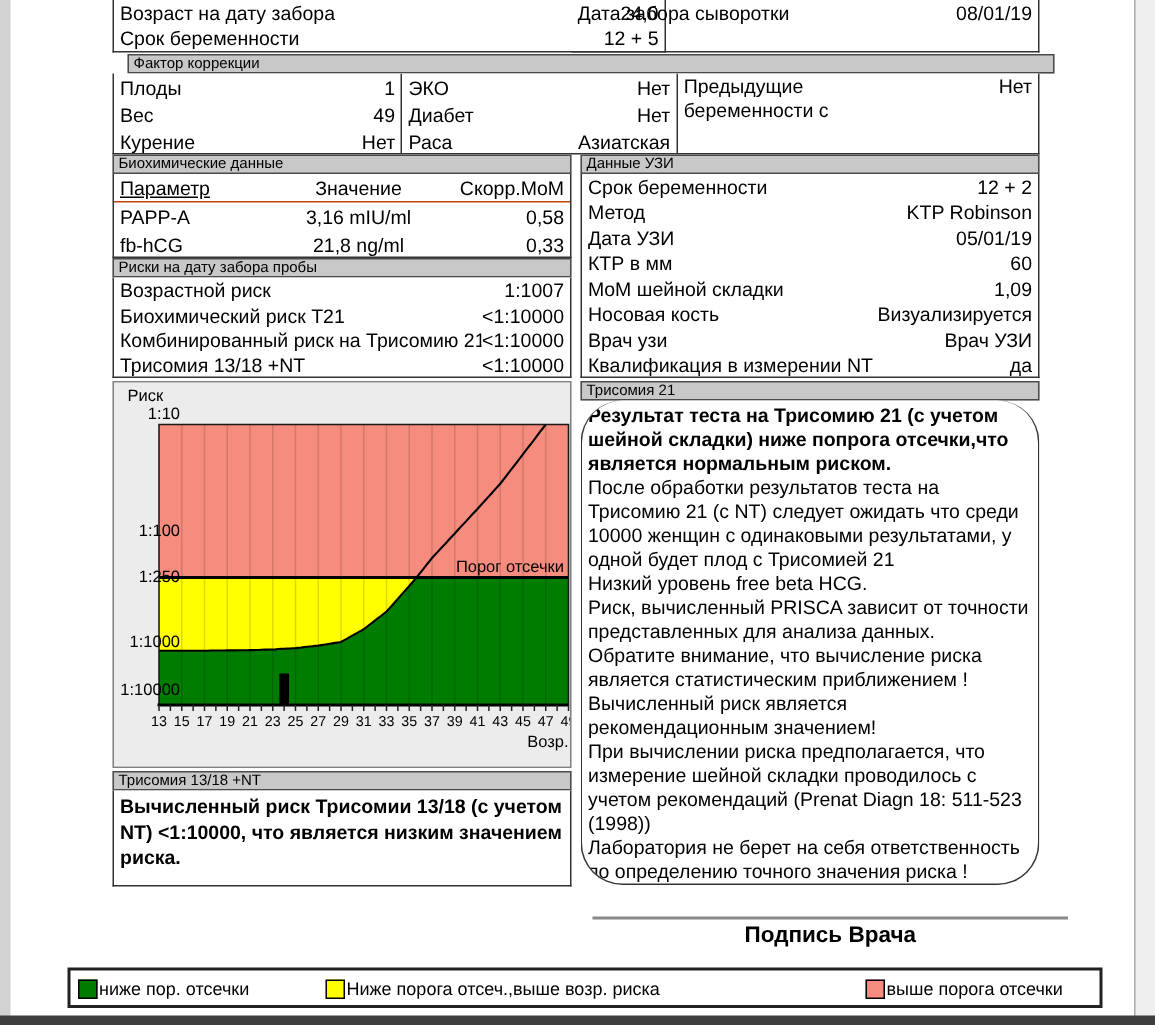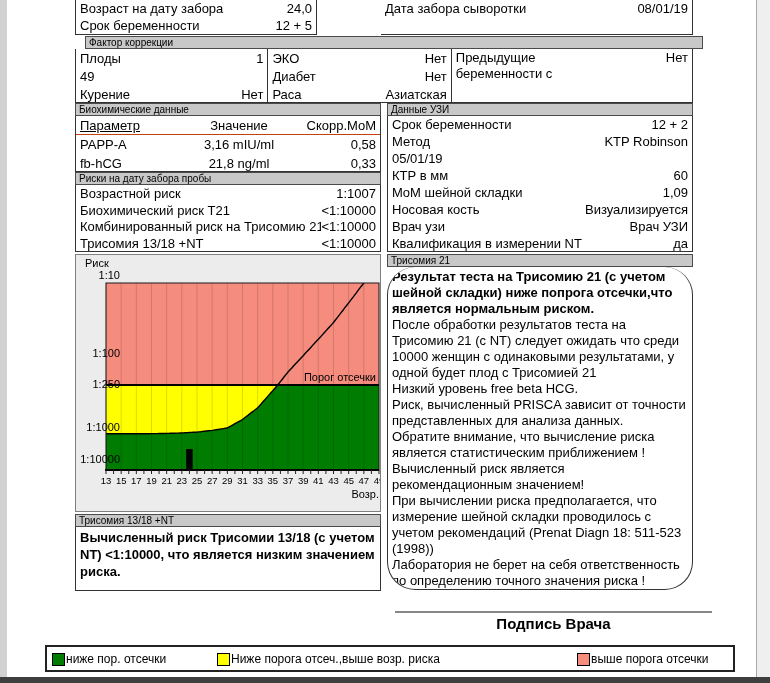--- a/index.html
+++ b/index.html
@@ -10,21 +10,21 @@
   .strip-right{left:756px;top:0;width:14px;height:683px;background:#efefef;border-left:1px solid #a8a8a8;}
   .strip-bottom{left:0;top:677px;width:770px;height:6px;background:#3e3e3e;z-index:5;}
   .bar{background:#c8c8c8;border:1px solid #4a4a4a;height:13px;font-size:10px;line-height:11px;
        padding-left:3px;overflow:hidden;white-space:nowrap;}
   .tbox{border:1px solid #333;background:#fff;overflow:hidden;}
   .trow{display:flex;align-items:center;padding:0 4px;overflow:hidden;}
   .lbl{flex:1 1 auto;white-space:nowrap;overflow:hidden;}
   .val{white-space:nowrap;text-align:right;}
   .rh17 .trow{height:17px;} .rh18 .trow{height:18px;} .rh167 .trow{height:16.7px;}
   
-  #tl-table{left:75px;top:0;width:242px;height:35px;border-left:1px solid #333;border-right:1px solid #333;border-bottom:1px solid #333;}
+  #tl-table{left:75px;top:0;width:369px;height:35px;border-left:1px solid #333;border-right:1px solid #333;border-bottom:1px solid #333;}
   #tr-table{left:381px;top:0;width:312px;height:35px;border-right:1px solid #333;border-bottom:1px solid #333;}
   #corr-bar{left:85px;top:36px;width:618px;}
   #corr-table{left:75px;top:49px;width:618px;height:54px;display:flex;}
   .corr-col{box-sizing:border-box;overflow:hidden;}
   #corr-c1{width:193px;border-right:1px solid #333;}
   #corr-c2{width:184px;border-right:1px solid #333;}
   #corr-c3{width:241px;}
   #corr-c3 .trow{height:auto;align-items:flex-start;padding-top:1px;justify-content:space-between;}
   #corr-c3 .lbl{white-space:normal;width:130px;flex:0 0 130px;line-height:16px;}
   #corr-c3 .val{flex:1;}
@@ -78,20 +78,21 @@
     </div>
 
   <div class="abs bar" id="corr-bar">Фактор коррекции</div>
   <div class="abs tbox" id="corr-table" style="border-top:none;">
     <div class="corr-col rh18" id="corr-c1">
         <div class="trow">
           <span class="lbl">Плоды</span>
           <span class="val">1</span>
         </div>
         <div class="trow">
+          <span class="lbl">Вес</span>
           <span class="val">49</span>
         </div>
         <div class="trow">
           <span class="lbl">Курение</span>
           <span class="val">Нет</span>
         </div>
       </div>
     <div class="corr-col rh18" id="corr-c2">
         <div class="trow">
           <span class="lbl">ЭКО</span>
@@ -159,20 +160,21 @@
   <div class="abs tbox rh17" id="usg-table" style="border-top:none;">
       <div class="trow">
         <span class="lbl">Срок беременности</span>
         <span class="val">12 + 2</span>
       </div>
       <div class="trow">
         <span class="lbl">Метод</span>
         <span class="val">KTP Robinson</span>
       </div>
       <div class="trow">
+        <span class="lbl">Дата УЗИ</span>
         <span class="val">05/01/19</span>
       </div>
       <div class="trow">
         <span class="lbl">КТР в мм</span>
         <span class="val">60</span>
       </div>
       <div class="trow">
         <span class="lbl">MoM шейной складки</span>
         <span class="val">1,09</span>
       </div>

